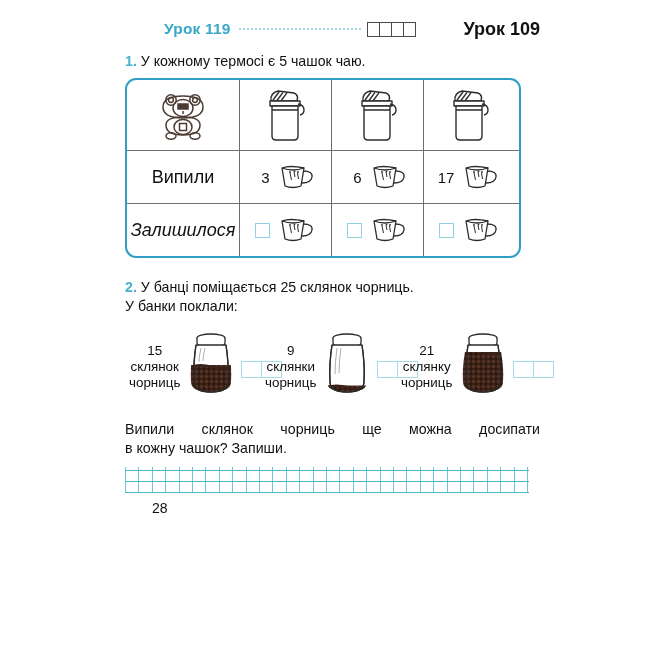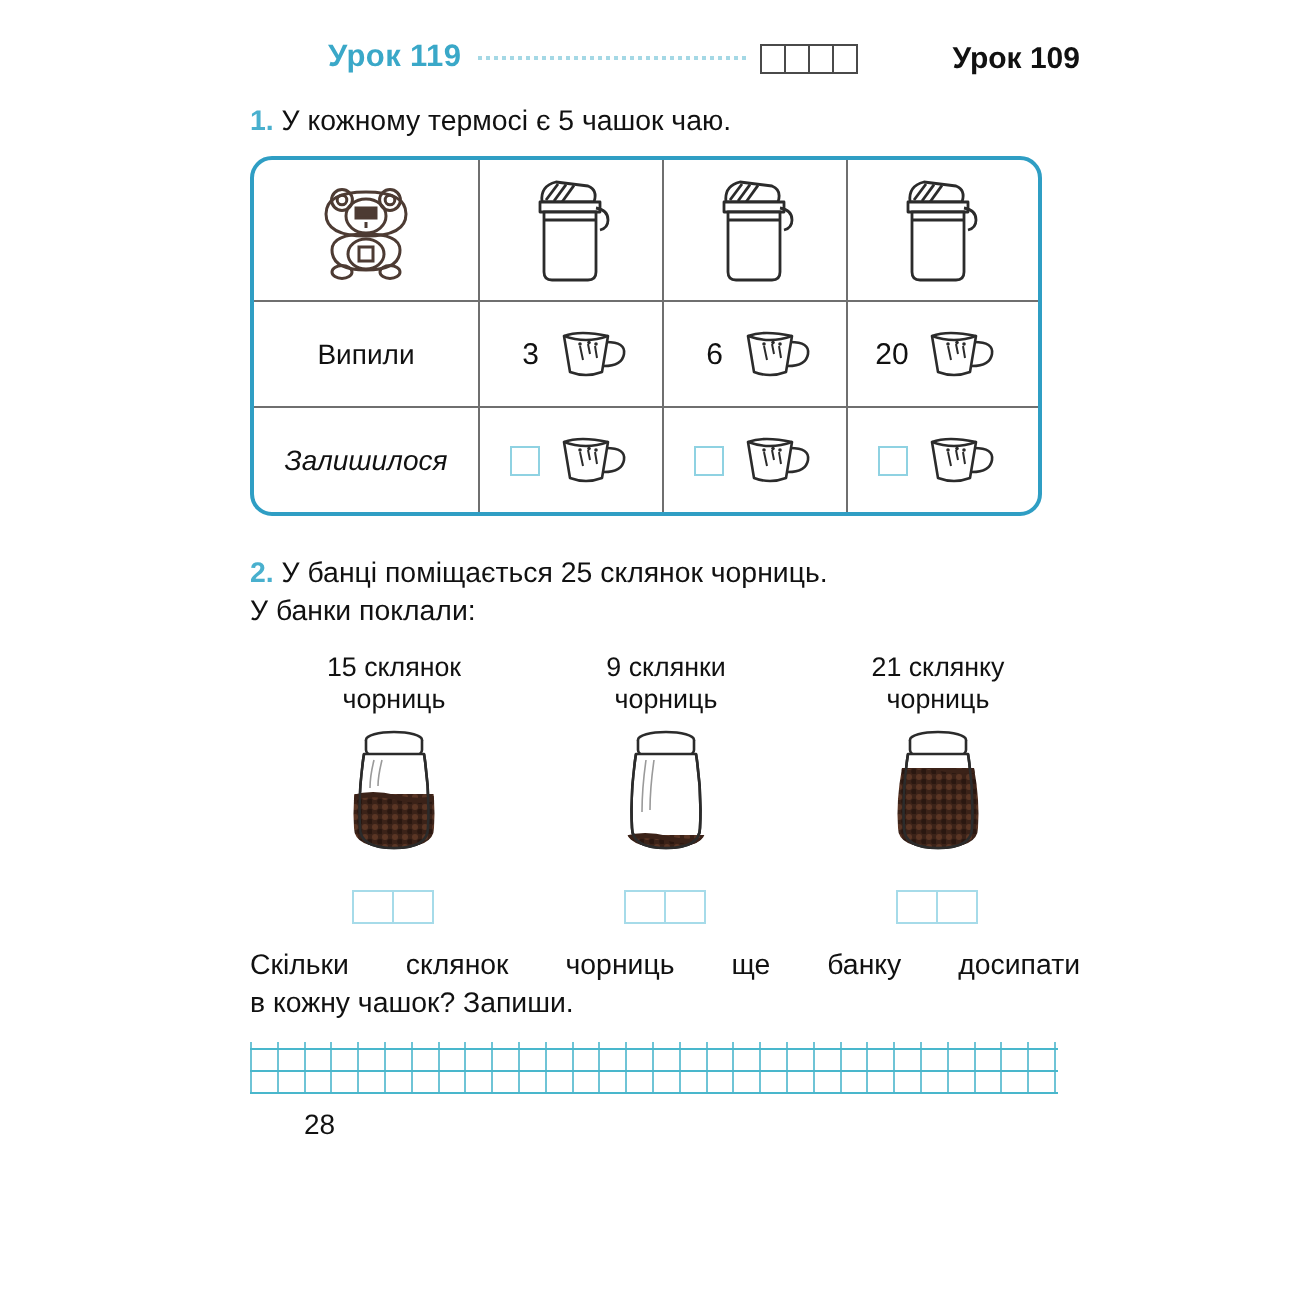--- a/index.html
+++ b/index.html
@@ -62,21 +62,21 @@
   .boxes-head i {
     display: block;
     width: 11px; height: 13px;
     border: 1px solid #4a4a4a;
     margin-left: -1px;
     background: #fff;
   }
   .lesson-right {
     color: #111;
     font-weight: bold;
-    font-size: 15px;
+    font-size: 18px;
     white-space: nowrap;
     margin-left: 42px;
   }
 
   
   .task {
     font-size: 14.2px;
     line-height: 19px;
     color: #111;
   }
@@ -106,21 +106,21 @@
     align-items: center;
     justify-content: center;
   }
   .tcell + .tcell { border-left: 1px solid #6f6f6f; }
   .c0 { width: 112px; }
   .c1, .c2, .c3 { width: 92px; }
   .r0 { height: 70px; }
   .r1 { height: 52px; }
   .r2 { height: 52px; font-style: italic; }
   .rowlabel {
-    font-size: 14px;
+    font-size: 18px;
     color: #111;
   }
   .countcell {
     gap: 7px;
   }
   .num {
     font-size: 15px;
     color: #111;
     min-width: 15px;
     text-align: right;
@@ -134,21 +134,20 @@
 
   
   .jars {
     display: flex;
     margin-top: 10px;
     padding-left: 4px;
   }
   .jarcol {
     width: 136px;
     display: flex;
-    flex-direction: column;
     align-items: center;
   }
   .jarlabel {
     font-size: 13.4px;
     line-height: 16px;
     text-align: center;
     color: #111;
     white-space: pre-line;
   }
   .jarart { margin-top: 4px; }
@@ -316,21 +315,21 @@
               <path d="M26 10 q10 0 9 6 q-1 6 -10 6" fill="none"></path>
               <path d="M13 12 l1.5 7 M17 11 l1 5 M20.5 12 l1 6" stroke-width="1"></path>
               <circle cx="13" cy="11" r=".9" fill="#2b2b2b" stroke="none"></circle>
               <circle cx="17.5" cy="10.3" r=".9" fill="#2b2b2b" stroke="none"></circle>
               <circle cx="21" cy="11" r=".9" fill="#2b2b2b" stroke="none"></circle>
             </g>
           </svg>
         </div>
 
         <div class="tcell c3 r1 countcell">
-          <span class="num">20</span>
+          <span class="num">17</span>
           <svg width="40" height="32" viewBox="0 0 40 32">
             <g fill="#fff" stroke="#2b2b2b" stroke-width="1.3" stroke-linejoin="round">
               <path d="M5 7 q8 -3 22 0 l-3 18 q-8 3 -16 0 z"></path>
               <path d="M5 7 q11 4 22 0" fill="none"></path>
               <path d="M26 10 q10 0 9 6 q-1 6 -10 6" fill="none"></path>
               <path d="M13 12 l1.5 7 M17 11 l1 5 M20.5 12 l1 6" stroke-width="1"></path>
               <circle cx="13" cy="11" r=".9" fill="#2b2b2b" stroke="none"></circle>
               <circle cx="17.5" cy="10.3" r=".9" fill="#2b2b2b" stroke="none"></circle>
               <circle cx="21" cy="11" r=".9" fill="#2b2b2b" stroke="none"></circle>
             </g>
@@ -508,21 +507,21 @@
           </svg>
         </div>
         <div class="jarboxes">
           <i></i>
           <i></i>
         </div>
       </div>
     </div>
 
     <div class="task" style="margin-top:12px;">
-      <div style="text-align:justify; text-align-last:justify;">Скільки склянок чорниць ще банку досипати</div>
+      <div style="text-align:justify; text-align-last:justify;">Випили склянок чорниць ще можна досипати</div>
       <div>в кожну чашок? Запиши.</div>
     </div>
 
 
     <div class="gridwrap">
       <div class="gridticks"></div>
       <div class="gridline top"></div>
       <div class="gridline mid"></div>
       <div class="gridline bot"></div>
     </div>

